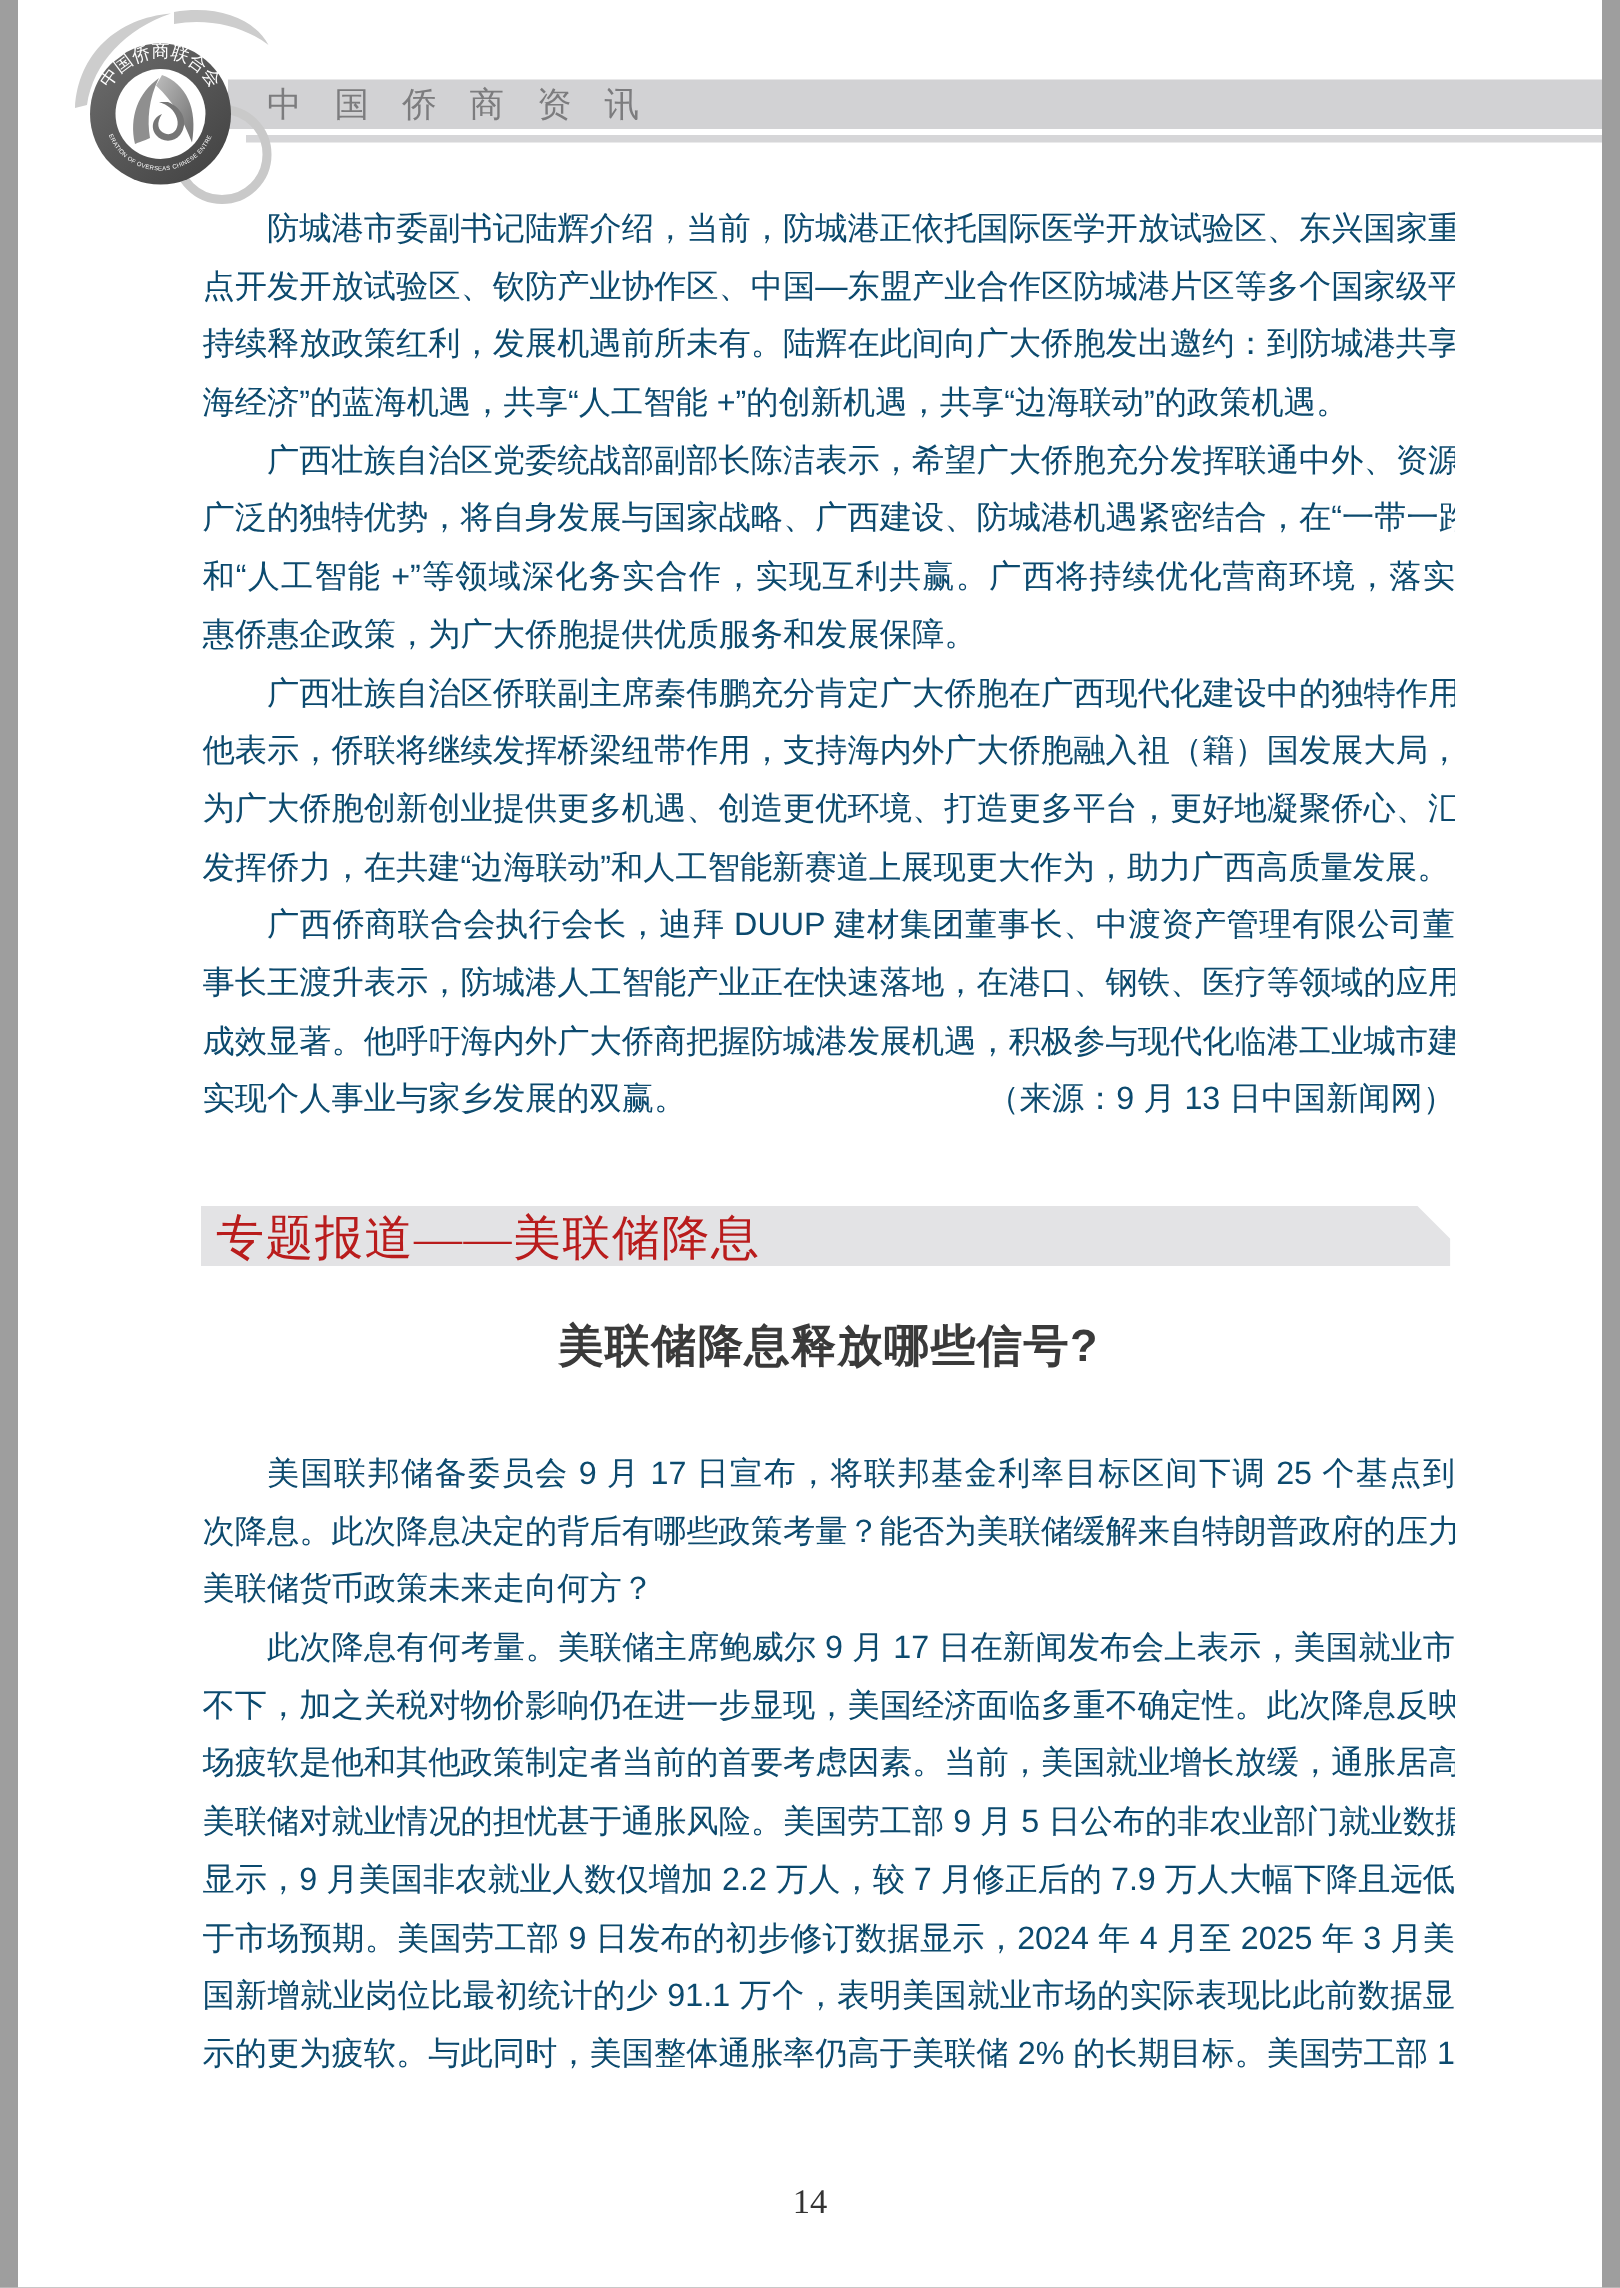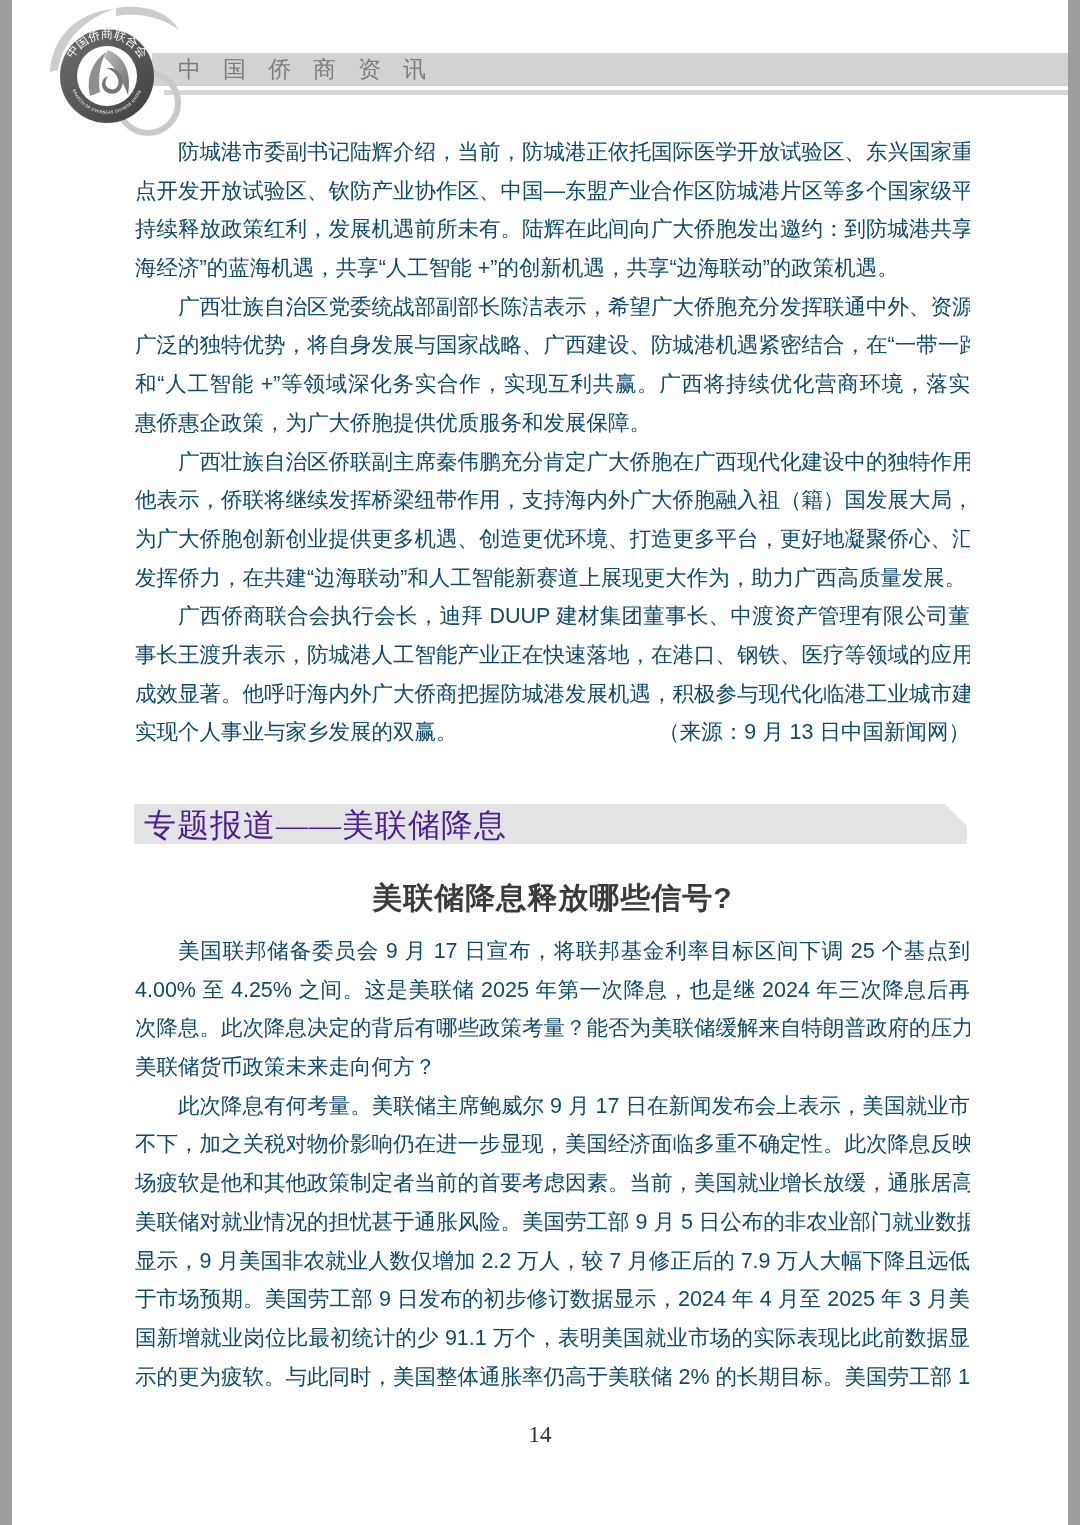--- a/index.html
+++ b/index.html
@@ -36,31 +36,31 @@
   .line.src span{white-space:nowrap;}
   
   .section-banner{
     margin-top:52px;margin-left:-1px;width:833px;height:40px;
     background:#e3e3e5;
     clip-path:polygon(0 0,calc(100% - 22px) 0,100% 22px,100% 100%,0 100%);
   }
   .section-banner span{
     display:block;padding-left:10px;line-height:42px;
     font-family:"Liberation Serif","DejaVu Serif",serif;
-    font-size:32px;color:#4c1d95;letter-spacing:1px;white-space:nowrap;
+    font-size:32px;color:#b91c1c;letter-spacing:1px;white-space:nowrap;
   }
   
   .article-title{
     margin:34px 0 0 0;height:40px;line-height:40px;text-align:center;
     font-size:30px;font-weight:bold;color:#3a3a3a;letter-spacing:1px;
   }
-  .article2{margin-top:14px;}
+  .article2{margin-top:45px;}
   
   .page-footer{
-    position:absolute;left:0;top:1422px;width:100%;text-align:center;
+    position:absolute;left:0;top:1455px;width:100%;text-align:center;
   }
   .page-number{
     font-family:"Liberation Serif","DejaVu Serif",serif;
     font-size:23px;color:#333;
   }
 </style>
 </head>
 <body>
 
 <div class="page">
@@ -145,21 +145,20 @@
 
     <div class="section-banner">
       <span>专题报道——美联储降息</span>
     </div>
 
     <h1 class="article-title">美联储降息释放哪些信号?</h1>
 
     <section class="article2">
         <div class="para">
           <div class="line indent">美国联邦储备委员会 9 月 17 日宣布，将联邦基金利率目标区间下调 25 个基点到</div>
-          <div class="line">4.00% 至 4.25% 之间。这是美联储 2025 年第一次降息，也是继 2024 年三次降息后再</div>
           <div class="line">次降息。此次降息决定的背后有哪些政策考量？能否为美联储缓解来自特朗普政府的压力？</div>
           <div class="line last">美联储货币政策未来走向何方？</div>
         </div>
         <div class="para">
           <div class="line indent">此次降息有何考量。美联储主席鲍威尔 9 月 17 日在新闻发布会上表示，美国就业市</div>
           <div class="line">不下，加之关税对物价影响仍在进一步显现，美国经济面临多重不确定性。此次降息反映</div>
           <div class="line">场疲软是他和其他政策制定者当前的首要考虑因素。当前，美国就业增长放缓，通胀居高</div>
           <div class="line">美联储对就业情况的担忧甚于通胀风险。美国劳工部 9 月 5 日公布的非农业部门就业数据</div>
           <div class="line">显示，9 月美国非农就业人数仅增加 2.2 万人，较 7 月修正后的 7.9 万人大幅下降且远低</div>
           <div class="line">于市场预期。美国劳工部 9 日发布的初步修订数据显示，2024 年 4 月至 2025 年 3 月美</div>

